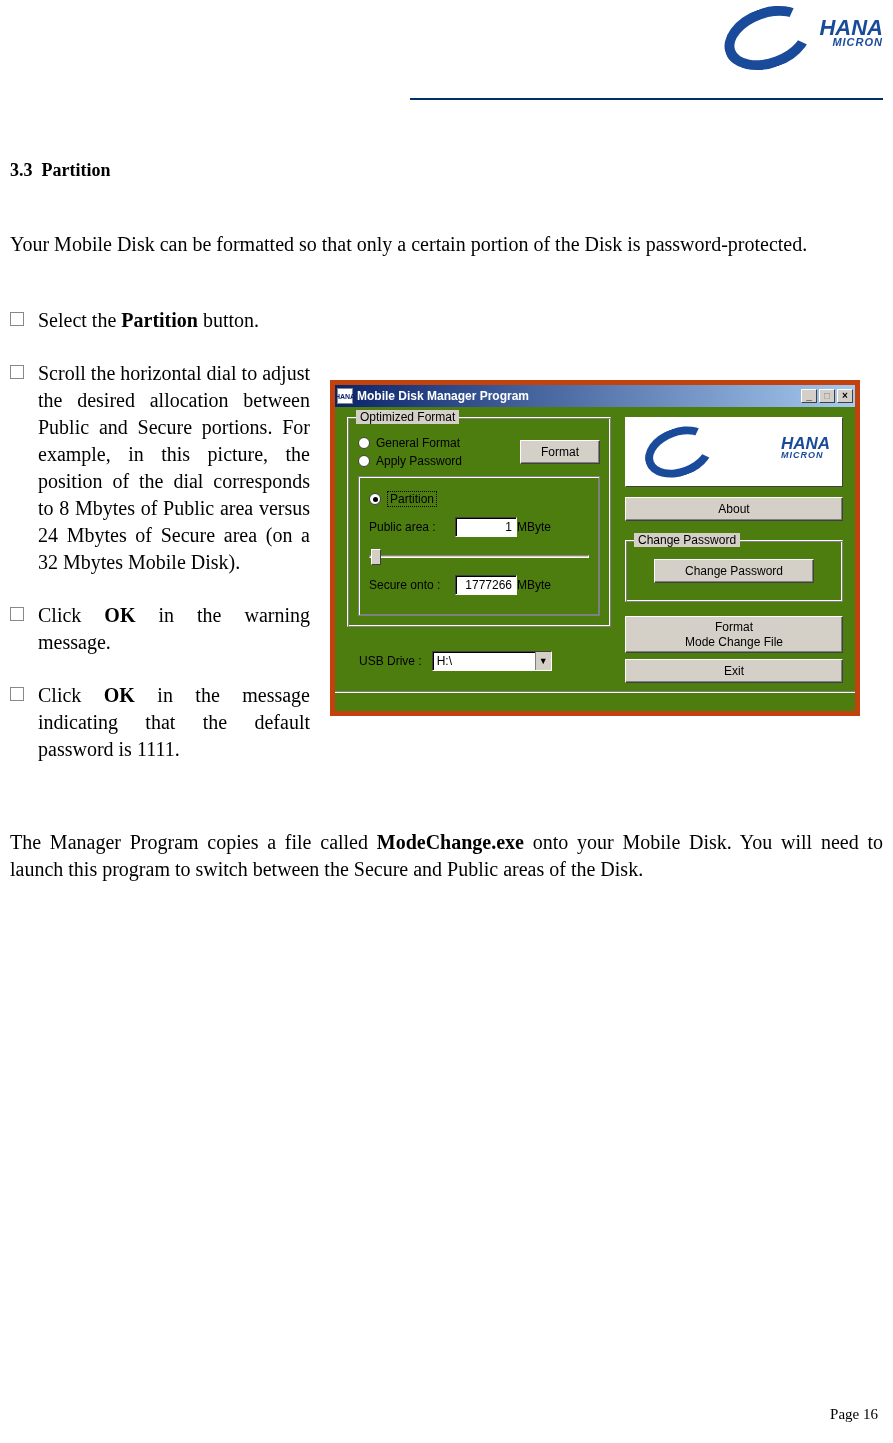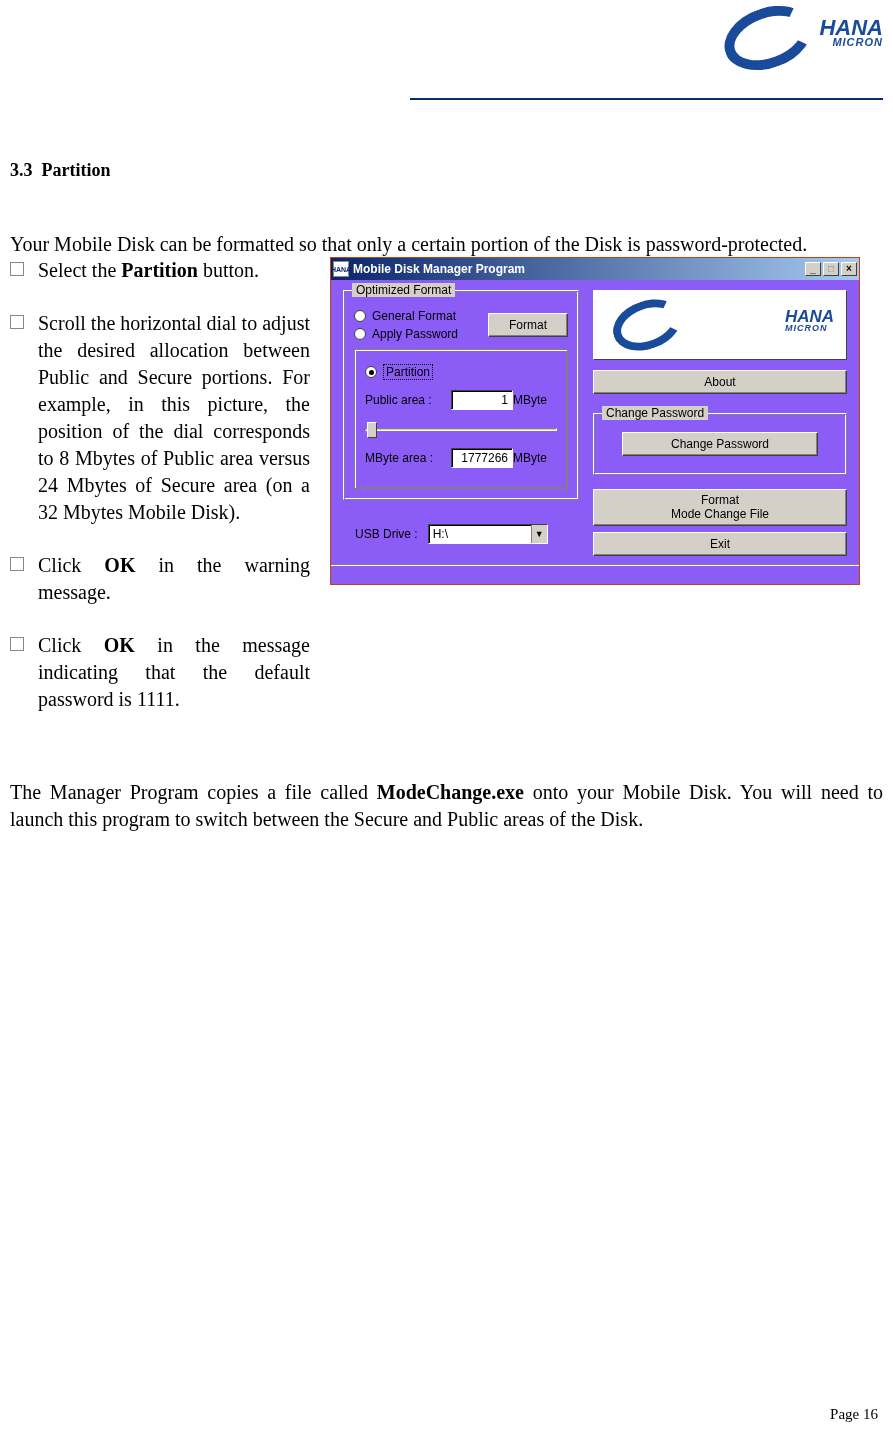--- a/index.html
+++ b/index.html
@@ -47,25 +47,25 @@
     color: #1a4a9a;
     line-height: 0.9;
     text-align: right;
   }
   .logo-text .sub { font-size: 11px; letter-spacing: 1px; display:block; }
   h2.section {
     font-size: 18px;
     font-weight: bold;
     margin-bottom: 50px;
   }
-  .intro { line-height: 1.3; }
+  .intro { margin-bottom: 50px; line-height: 1.3; }
   .two-col {
     display: flex;
     gap: 20px;
-    align-items: flex-start;
+    align-items: center;
   }
   .steps {
     width: 300px;
     flex-shrink: 0;
   }
   .steps li {
     list-style: none;
     display: flex;
     margin-bottom: 26px;
     text-align: justify;
@@ -85,22 +85,22 @@
     position: absolute;
     bottom: 20px;
     right: 15px;
     font-size: 15px;
   }
   
   .app-window {
     width: 530px;
     font-family: Tahoma, Arial, sans-serif;
     font-size: 12px;
-    border: 1px solid #c2410c;
-    background: #8b5cf6;
+    border: 5px solid #c2410c;
+    background: #4d7c0f;
   }
   .titlebar {
     background: linear-gradient(to right, #0a246a, #a6caf0);
     color: #fff;
     height: 22px;
     display: flex;
     align-items: center;
     padding: 0 2px;
     font-weight: bold;
   }
@@ -131,21 +131,21 @@
     text-align: center;
     font-family: Arial, sans-serif;
     font-weight: bold;
   }
   .titlebar .win-btn.disabled { color: #888; }
   .app-body {
     padding: 10px 12px 4px;
     display: flex;
     gap: 14px;
   }
-  .left-col { width: 236px; }
+  .left-col { width: 264px; }
   .right-col { flex: 1; display: flex; flex-direction: column; gap: 6px; }
   .groupbox {
     border: 1px solid #808080;
     border-left-color: #fff;
     border-top-color: #fff;
     box-shadow: inset 1px 1px 0 #808080, inset -1px -1px 0 #fff;
     padding: 14px 10px 10px;
     position: relative;
     margin-bottom: 8px;
   }
@@ -394,21 +394,21 @@
             <div class="area-row">
               <span class="lbl">Public area :</span>
               <input class="text-input inp" value="1" style="">
               <span>MByte</span>
             </div>
             <div class="slider">
               <div class="slider-track"></div>
               <div class="slider-thumb"></div>
             </div>
             <div class="area-row">
-              <span class="lbl">MByte area :</span>
+              <span class="lbl">Secure onto :</span>
               <input class="text-input inp" value="1777266" style="">
               <span>MByte</span>
             </div>
           </div>
         </div>
 
         <div class="usb-row">
           <span>USB Drive :</span>
           <div class="select-box">
             <span class="val">H:\</span>

